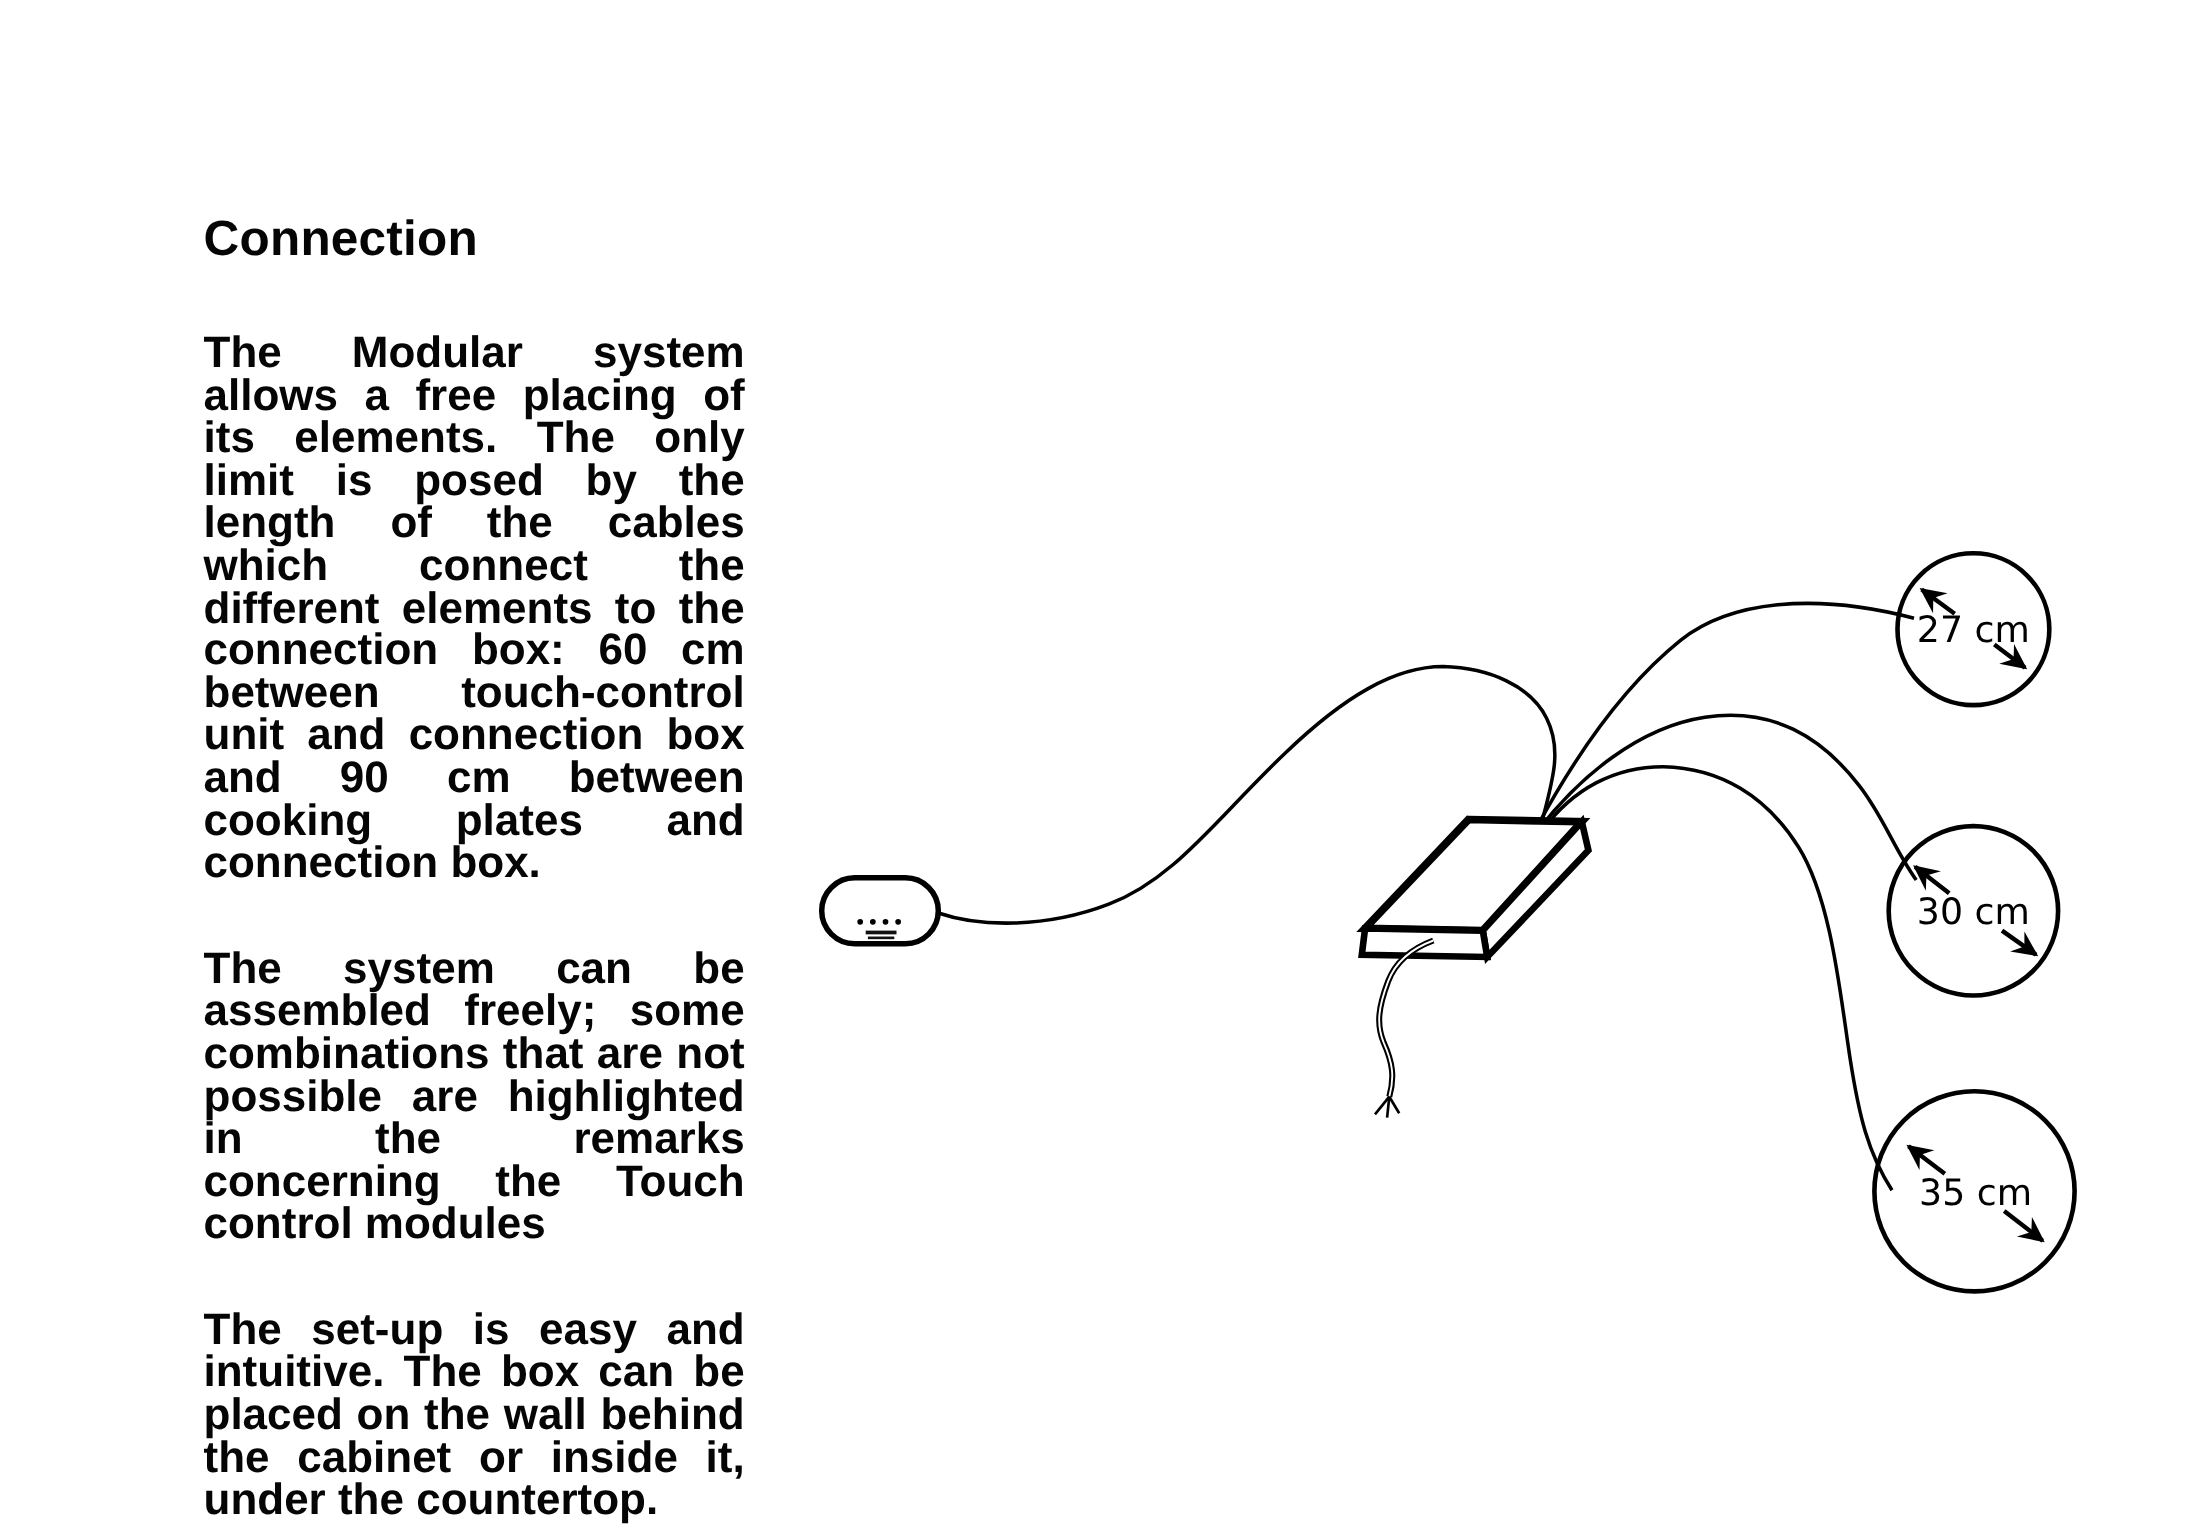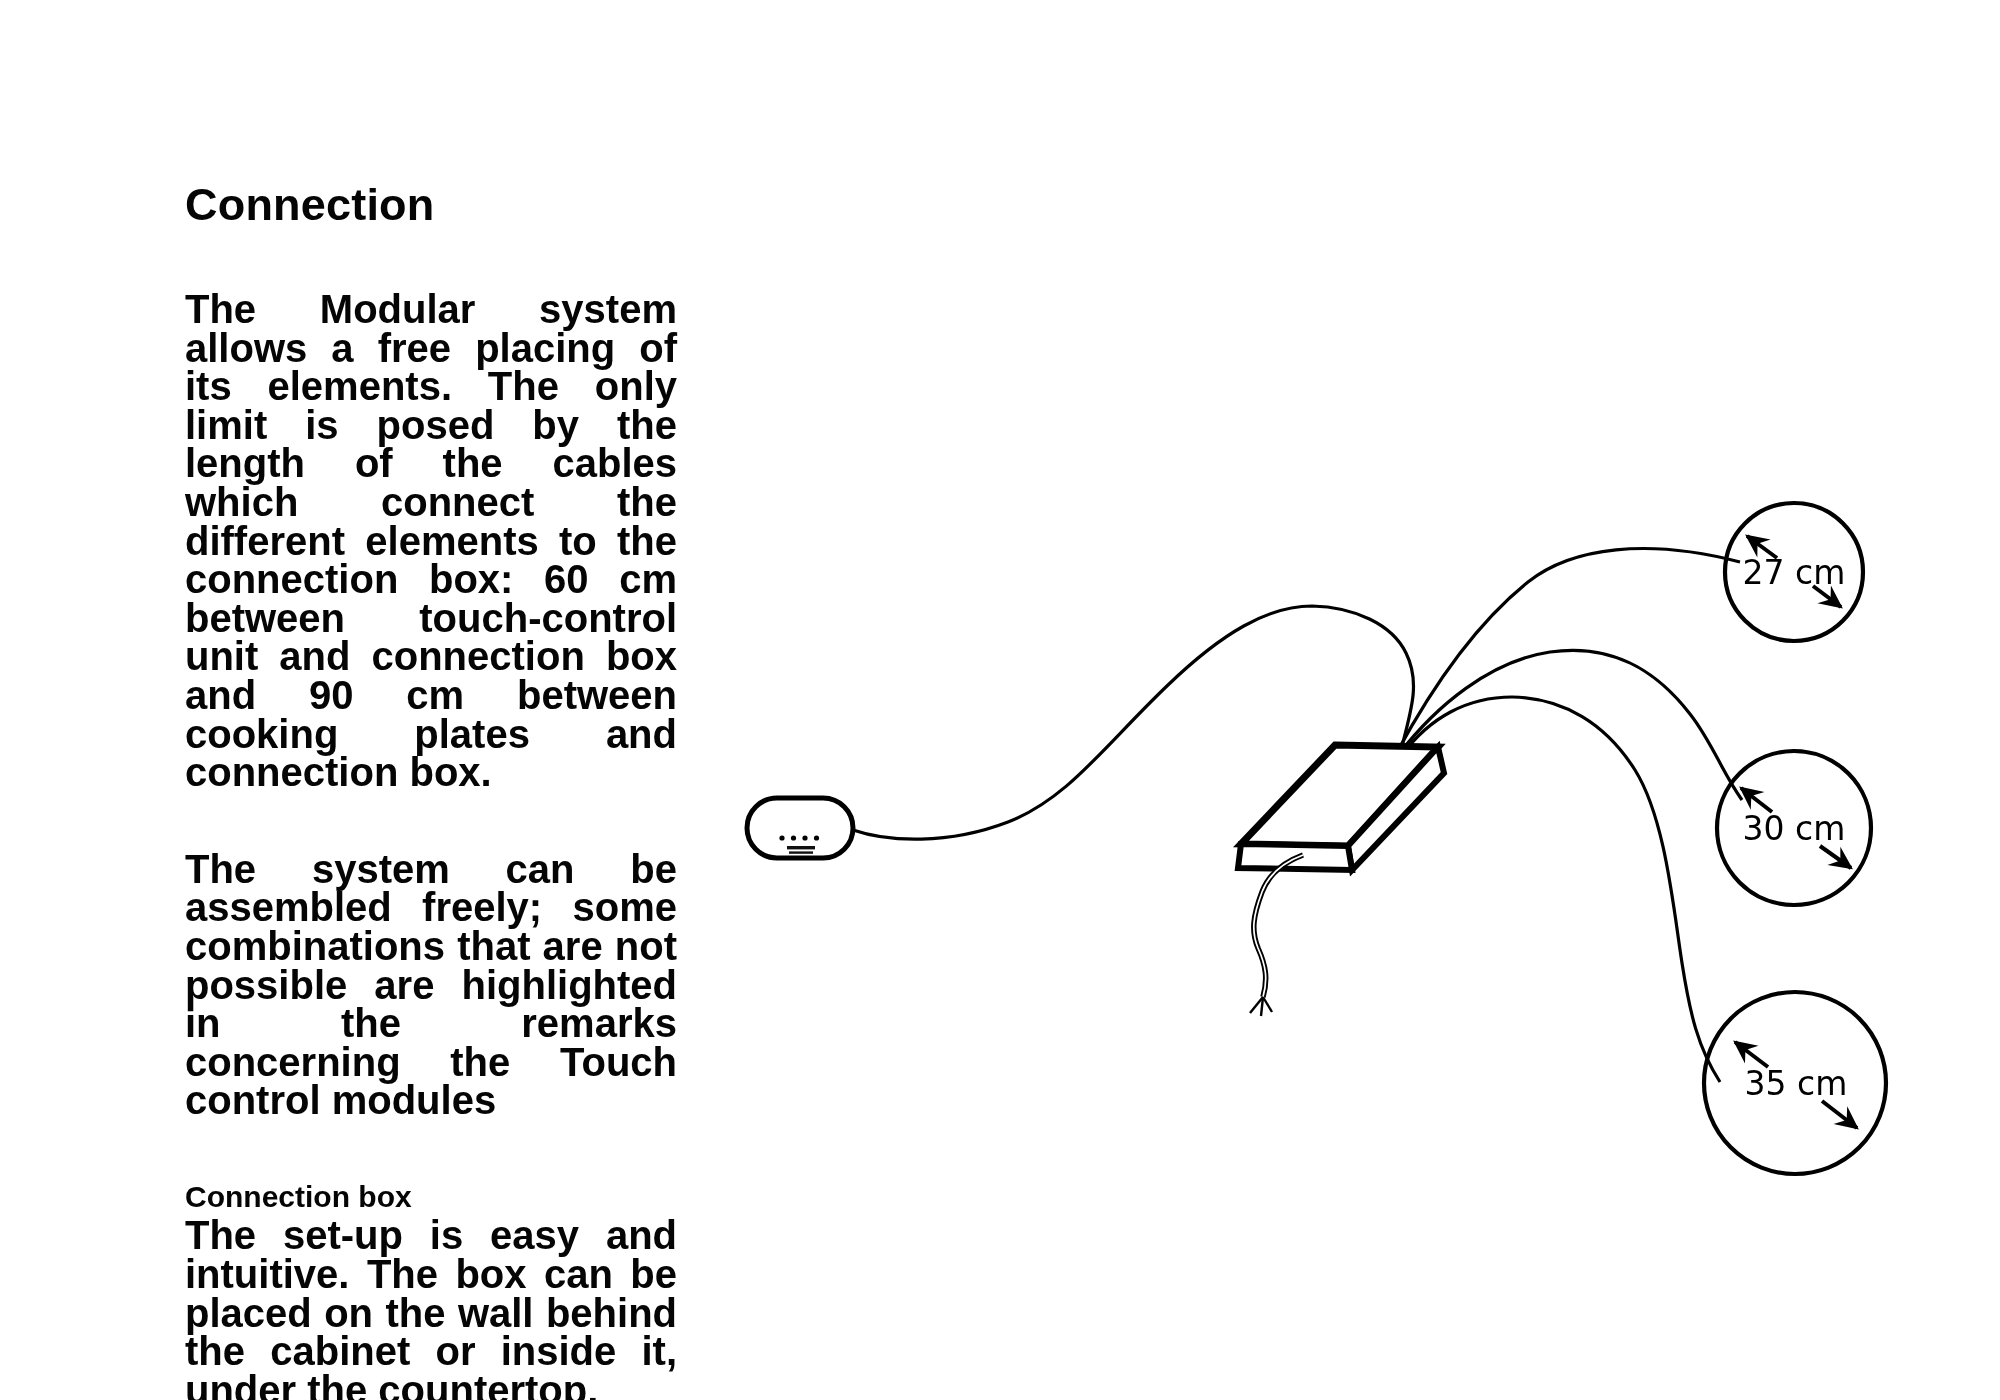--- a/index.html
+++ b/index.html
@@ -1,20 +1,20 @@
 <!DOCTYPE html>
 <html><head>
 <meta charset="utf-8">
 <style>
   html,body{margin:0;padding:0;background:#fff;}
   .page{position:relative;width:2000px;height:1400px;background:#ffffff;overflow:hidden;
         font-family:"Liberation Sans",sans-serif;color:#050505;}
   .text-col{position:absolute;left:185px;top:180px;width:492px;}
   h1{font-size:45px;line-height:50px;font-weight:bold;margin:0 0 60px 0;letter-spacing:.2px;}
-  h1 .tl{display:block;}
+  h1 .tl{display:block;margin-top:12px;}
   .sec{margin:0 0 58px 0;}
   .sec h2{font-size:30px;line-height:38.6px;font-weight:bold;margin:0;}
   .sec p{font-size:40px;line-height:38.6px;margin:0;text-align:justify;font-weight:bold;}
   svg.diagram{position:absolute;left:0;top:0;width:2000px;height:1400px;}
   .ink{stroke:#000;fill:none;}
   .dim-label{font-family:"DejaVu Sans",sans-serif;font-size:33px;fill:#000;text-anchor:middle;}
 </style>
 </head>
 <body>
 
@@ -27,21 +27,20 @@
 
     <div class="sec">
       <p>The Modular system allows a free placing of its elements. The only limit is posed by the length of the cables which connect the different elements to the connection box: 60 cm between touch-control unit and connection box and 90 cm between cooking plates and connection box.</p>
     </div>
 
     <div class="sec">
       <p>The system can be assembled freely; some combinations that are not possible are highlighted in the remarks concerning the Touch control modules</p>
     </div>
 
     <div class="sec">
-      <h2>Connection box</h2>
       <p>The set-up is easy and intuitive. The box can be placed on the wall behind the cabinet or inside it, under the countertop.</p>
     </div>
   </section>
 
   <svg class="diagram" viewBox="0 0 2000 1400">
     <defs>
       <marker id="arrow" viewBox="0 0 12 12" refX="10" refY="6" markerWidth="7" markerHeight="7" orient="auto-start-reverse">
         <path d="M1,1.2 L11,6 L1,10.8 L4.4,6 Z" fill="#000"></path>
       </marker>
     </defs>

